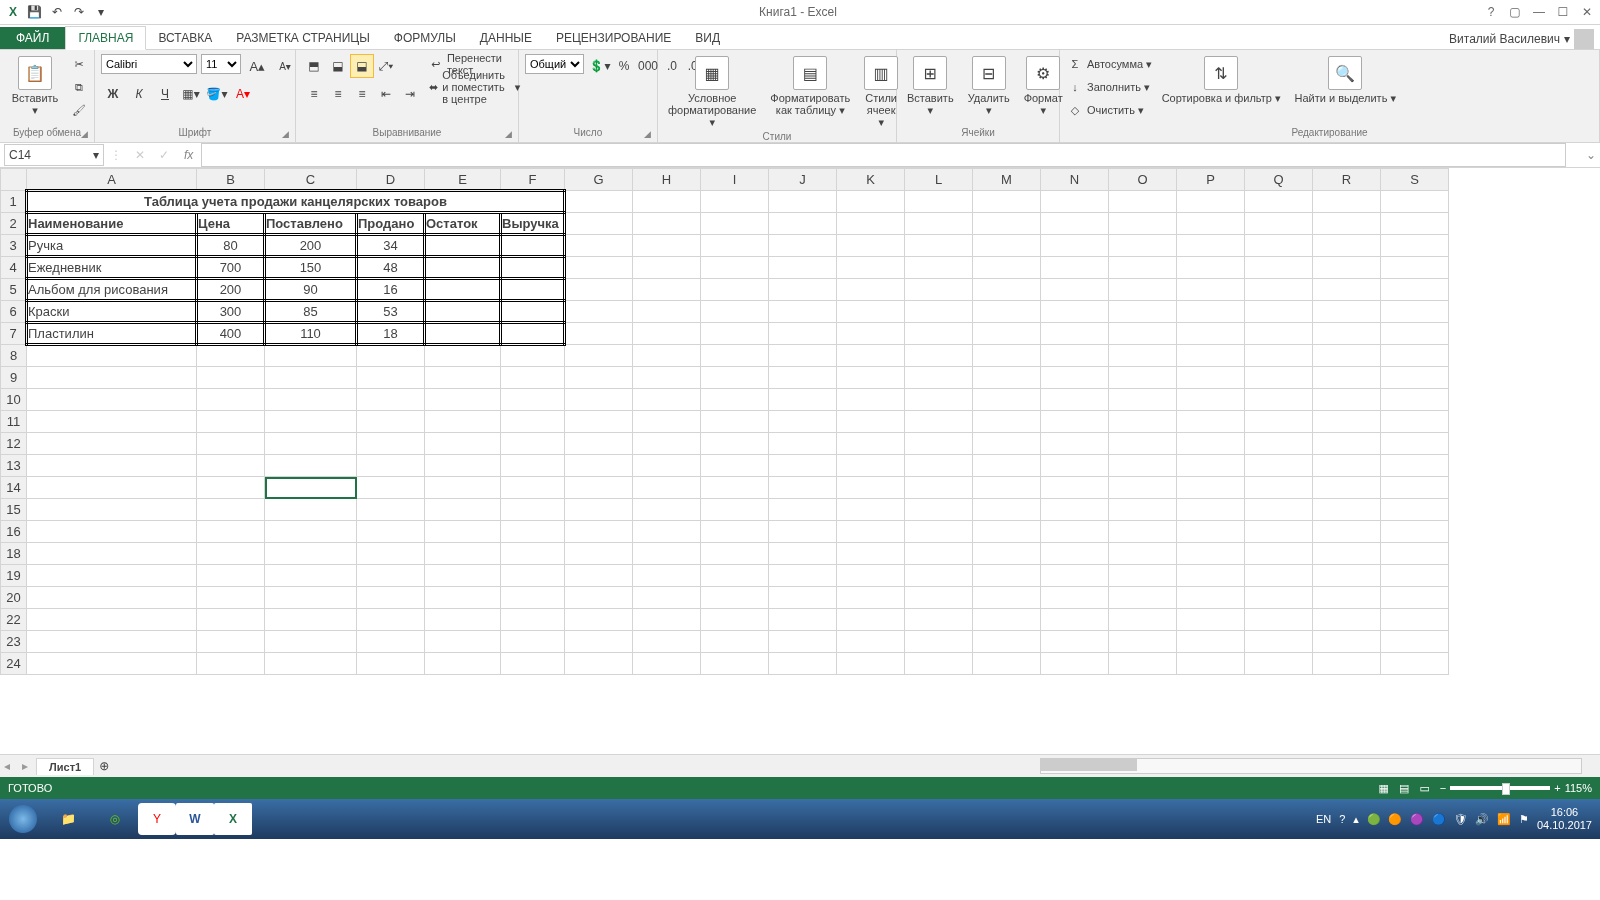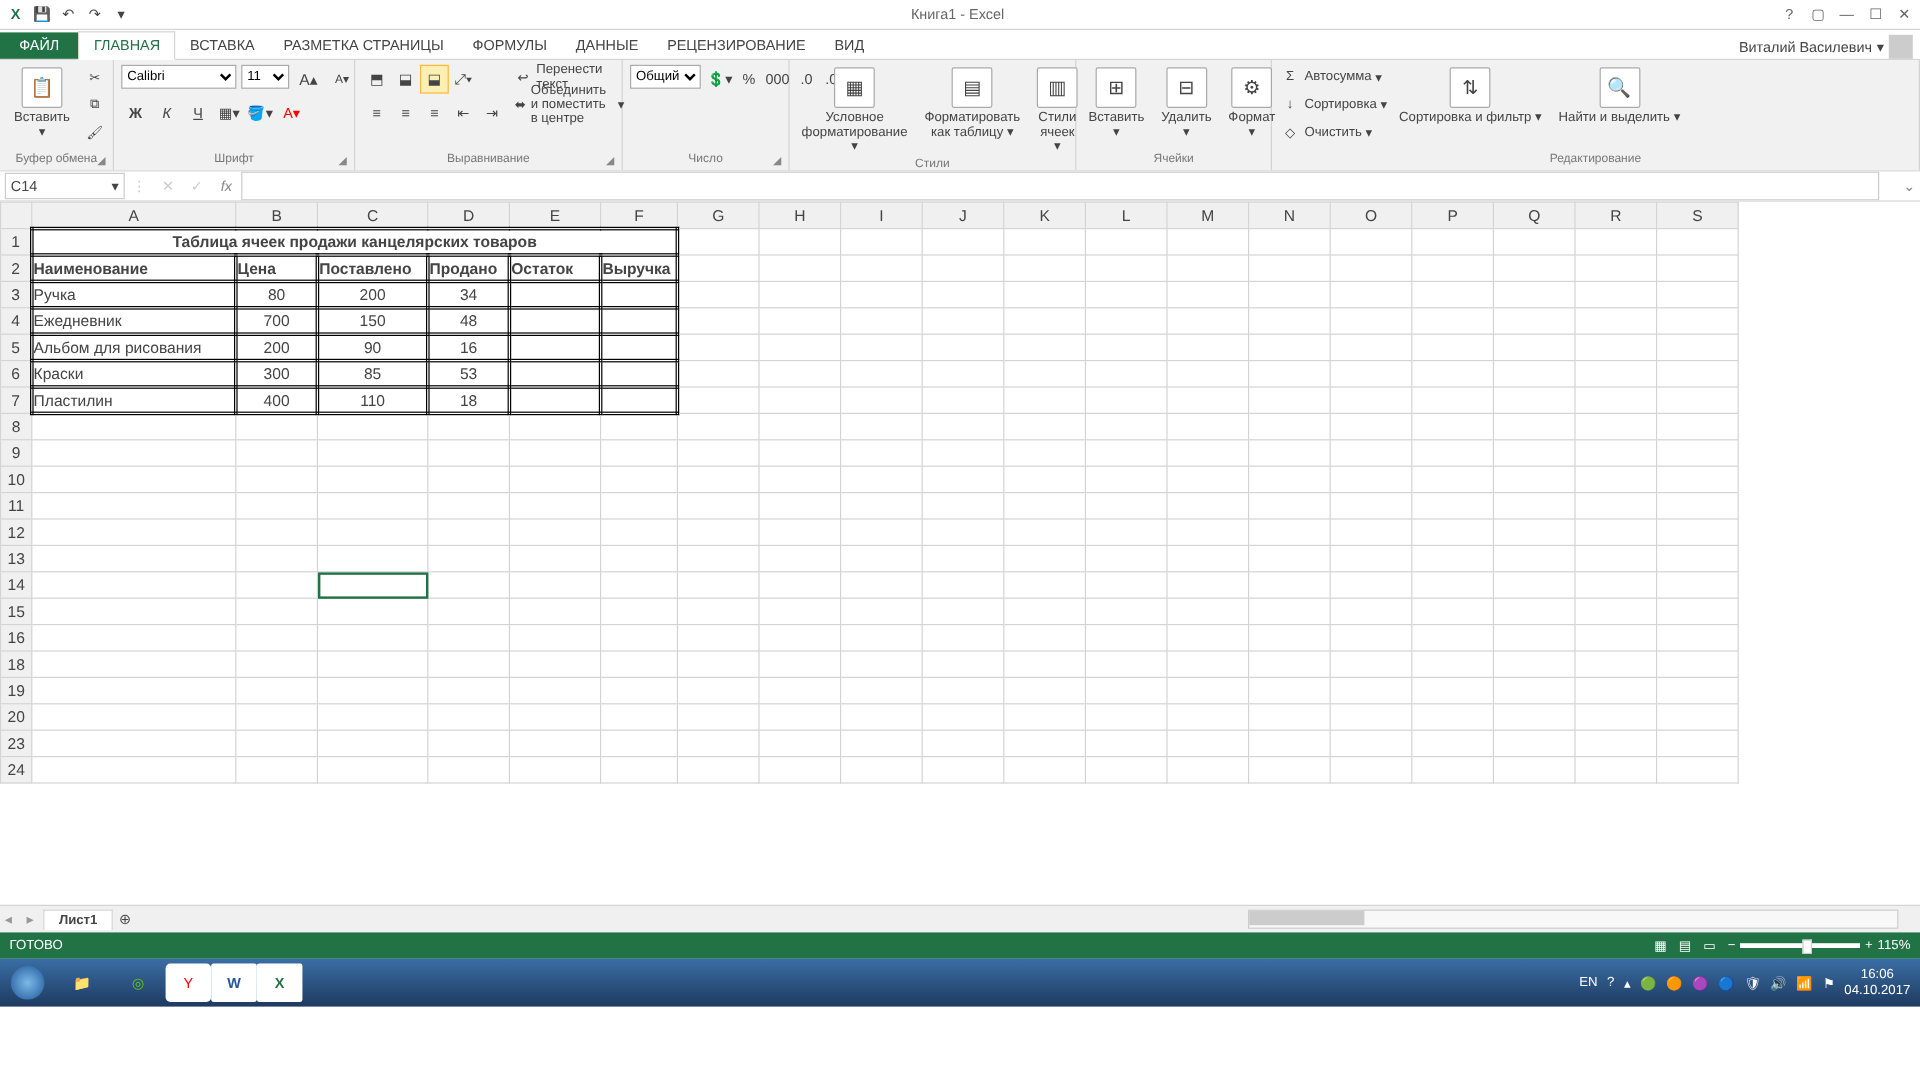--- a/index.html
+++ b/index.html
@@ -211,21 +211,21 @@
           <div class="ic">⚙</div>
           <div class="lb"><span>Формат</span> ▾</div>
         </div>
     </div>
     <div class="group-label">Ячейки</div>
   </div>
   <div class="group" style="flex:1">
     <div class="group-body">
       <div class="smallbtns">
         <div class="smallbtn"><span class="ic">Σ</span><span>Автосумма</span> ▾</div>
-        <div class="smallbtn"><span class="ic">↓</span><span>Сортировка</span> ▾</div>
+        <div class="smallbtn"><span class="ic">↓</span><span>Заполнить</span> ▾</div>
         <div class="smallbtn"><span class="ic">◇</span><span>Очистить</span> ▾</div>
       </div>
       <div class="bigbtn">
           <div class="ic">⇅</div>
           <div class="lb"><span>Сортировка и фильтр</span> ▾</div>
         </div>
       <div class="bigbtn">
           <div class="ic">🔍</div>
           <div class="lb"><span>Найти и выделить</span> ▾</div>
         </div>
@@ -267,21 +267,21 @@
           <th class="colh" style="width:68px">M</th>
           <th class="colh" style="width:68px">N</th>
           <th class="colh" style="width:68px">O</th>
           <th class="colh" style="width:68px">P</th>
           <th class="colh" style="width:68px">Q</th>
           <th class="colh" style="width:68px">R</th>
           <th class="colh" style="width:68px">S</th>
         </tr>
         <tr>
           <th class="rowh">1</th>
-          <td class="cell bold center" style="border:3px double #000;border-bottom:3px double #000" colspan="6">Таблица ячеек продажи канцелярских товаров</td>
+          <td class="cell bold center" style="border:3px double #000;border-bottom:3px double #000" colspan="6">Таблица учета продажи канцелярских товаров</td>
           <td class="cell" style=""></td>
           <td class="cell" style=""></td>
           <td class="cell" style=""></td>
           <td class="cell" style=""></td>
           <td class="cell" style=""></td>
           <td class="cell" style=""></td>
           <td class="cell" style=""></td>
           <td class="cell" style=""></td>
           <td class="cell" style=""></td>
           <td class="cell" style=""></td>
@@ -658,20 +658,42 @@
           <td class="cell" style=""></td>
           <td class="cell" style=""></td>
           <td class="cell" style=""></td>
           <td class="cell" style=""></td>
           <td class="cell" style=""></td>
           <td class="cell" style=""></td>
           <td class="cell" style=""></td>
         </tr>
         <tr>
           <th class="rowh">20</th>
+          <td class="cell" style=""></td>
+          <td class="cell" style=""></td>
+          <td class="cell" style=""></td>
+          <td class="cell" style=""></td>
+          <td class="cell" style=""></td>
+          <td class="cell" style=""></td>
+          <td class="cell" style=""></td>
+          <td class="cell" style=""></td>
+          <td class="cell" style=""></td>
+          <td class="cell" style=""></td>
+          <td class="cell" style=""></td>
+          <td class="cell" style=""></td>
+          <td class="cell" style=""></td>
+          <td class="cell" style=""></td>
+          <td class="cell" style=""></td>
+          <td class="cell" style=""></td>
+          <td class="cell" style=""></td>
+          <td class="cell" style=""></td>
+          <td class="cell" style=""></td>
+        </tr>
+        <tr>
+          <th class="rowh">22</th>
           <td class="cell" style=""></td>
           <td class="cell" style=""></td>
           <td class="cell" style=""></td>
           <td class="cell" style=""></td>
           <td class="cell" style=""></td>
           <td class="cell" style=""></td>
           <td class="cell" style=""></td>
           <td class="cell" style=""></td>
           <td class="cell" style=""></td>
           <td class="cell" style=""></td>

